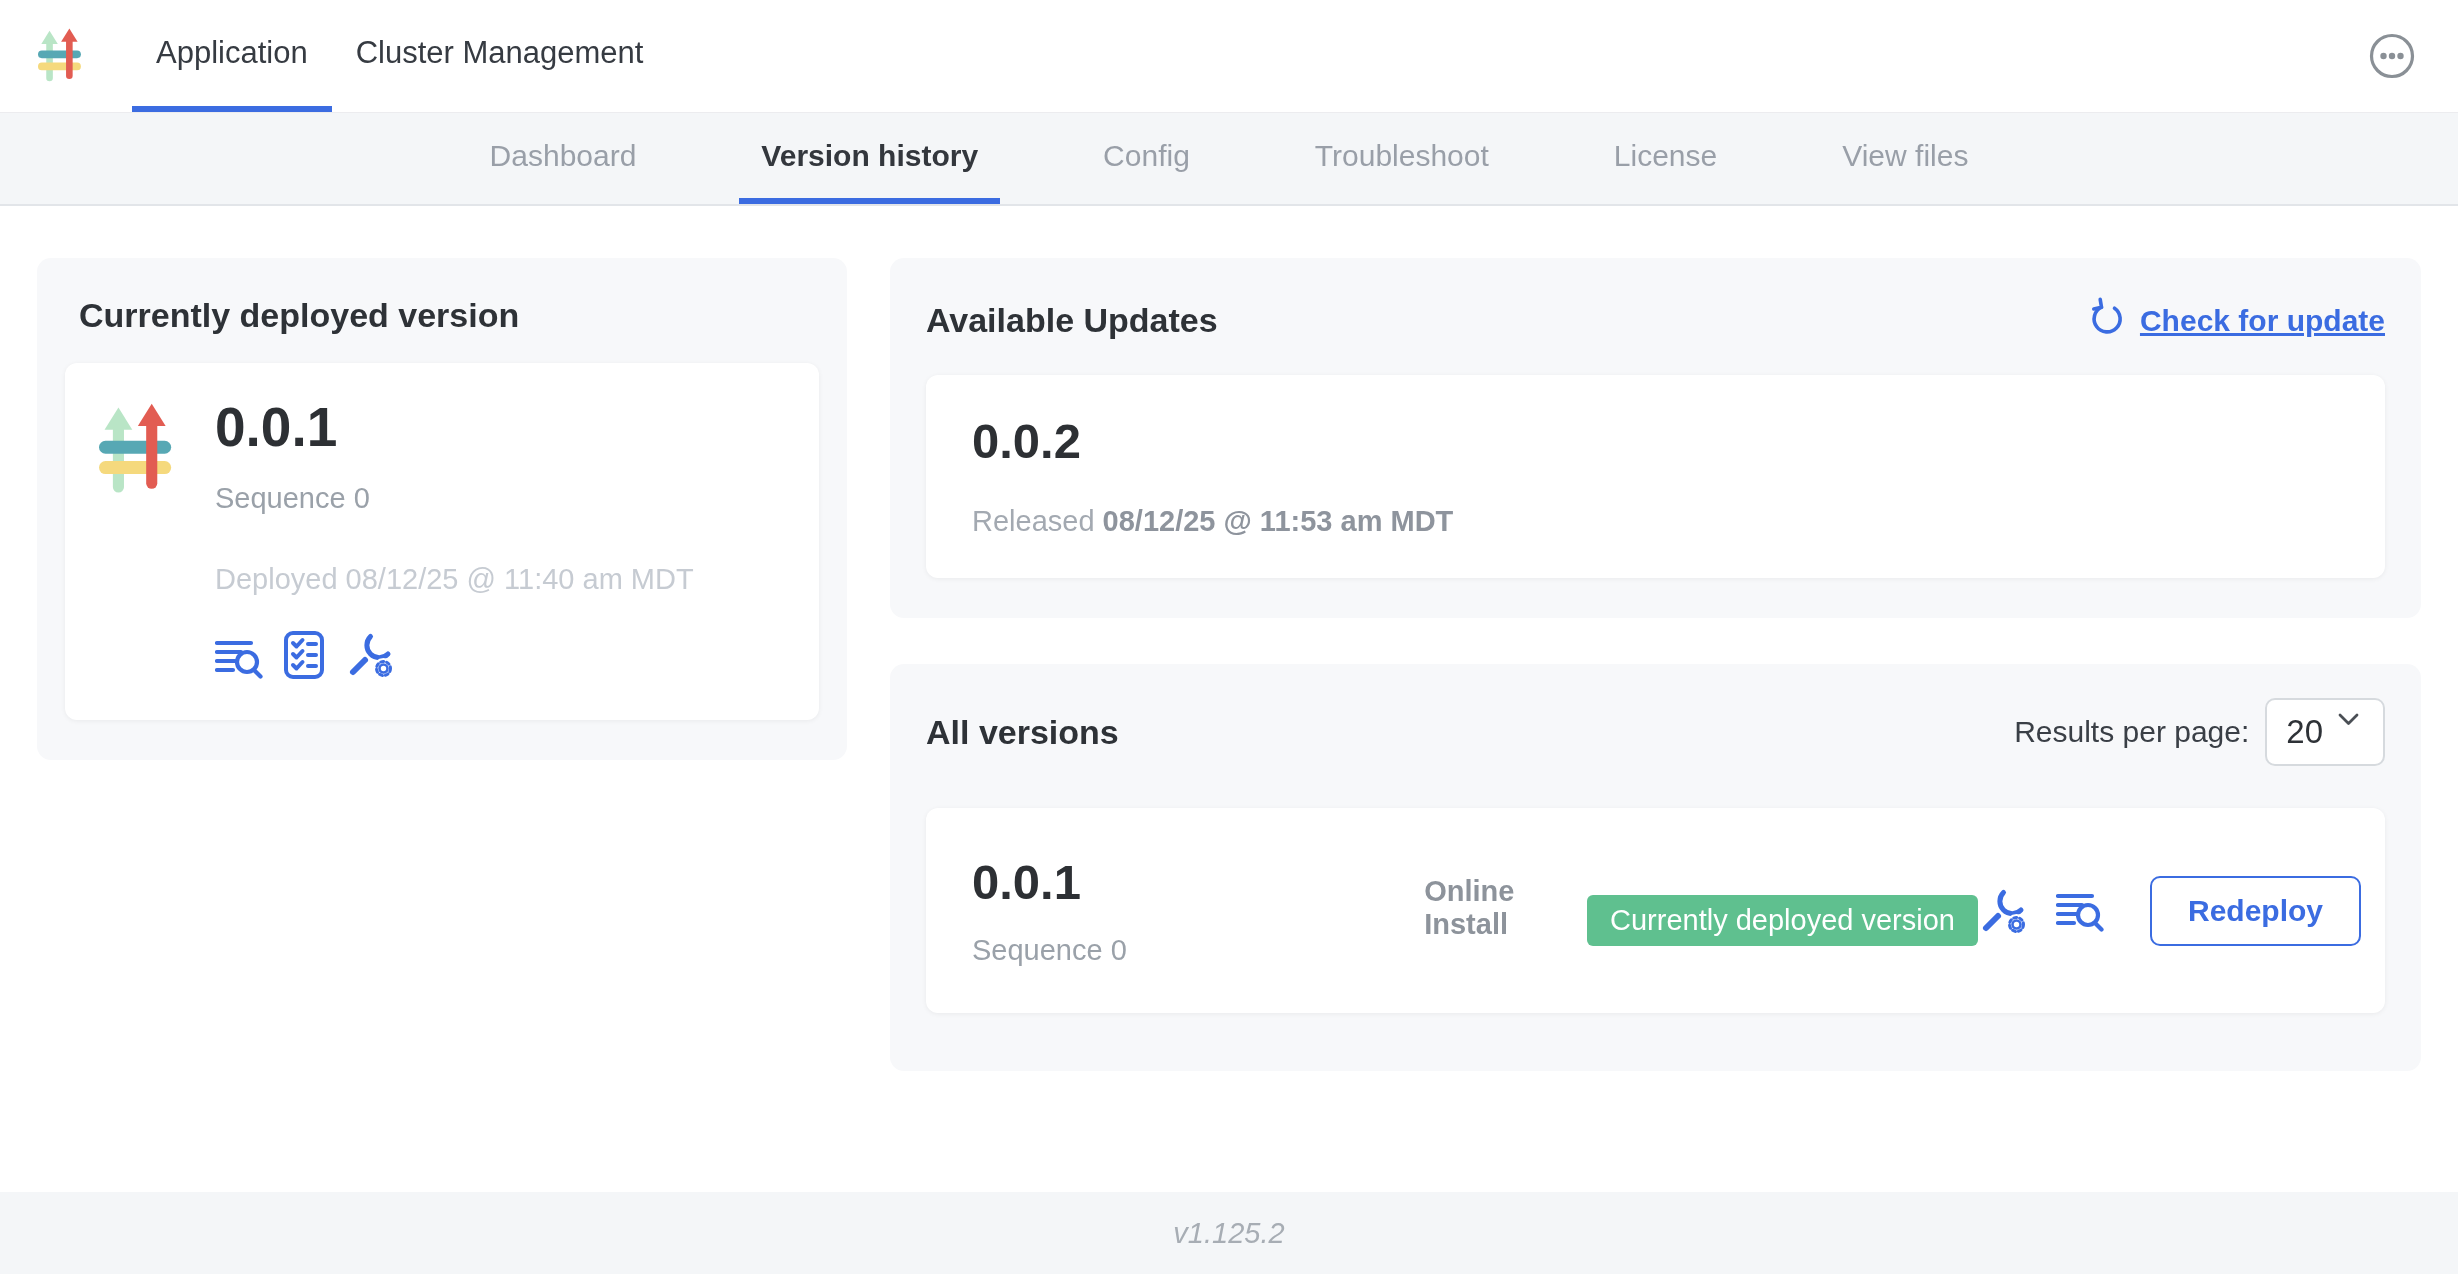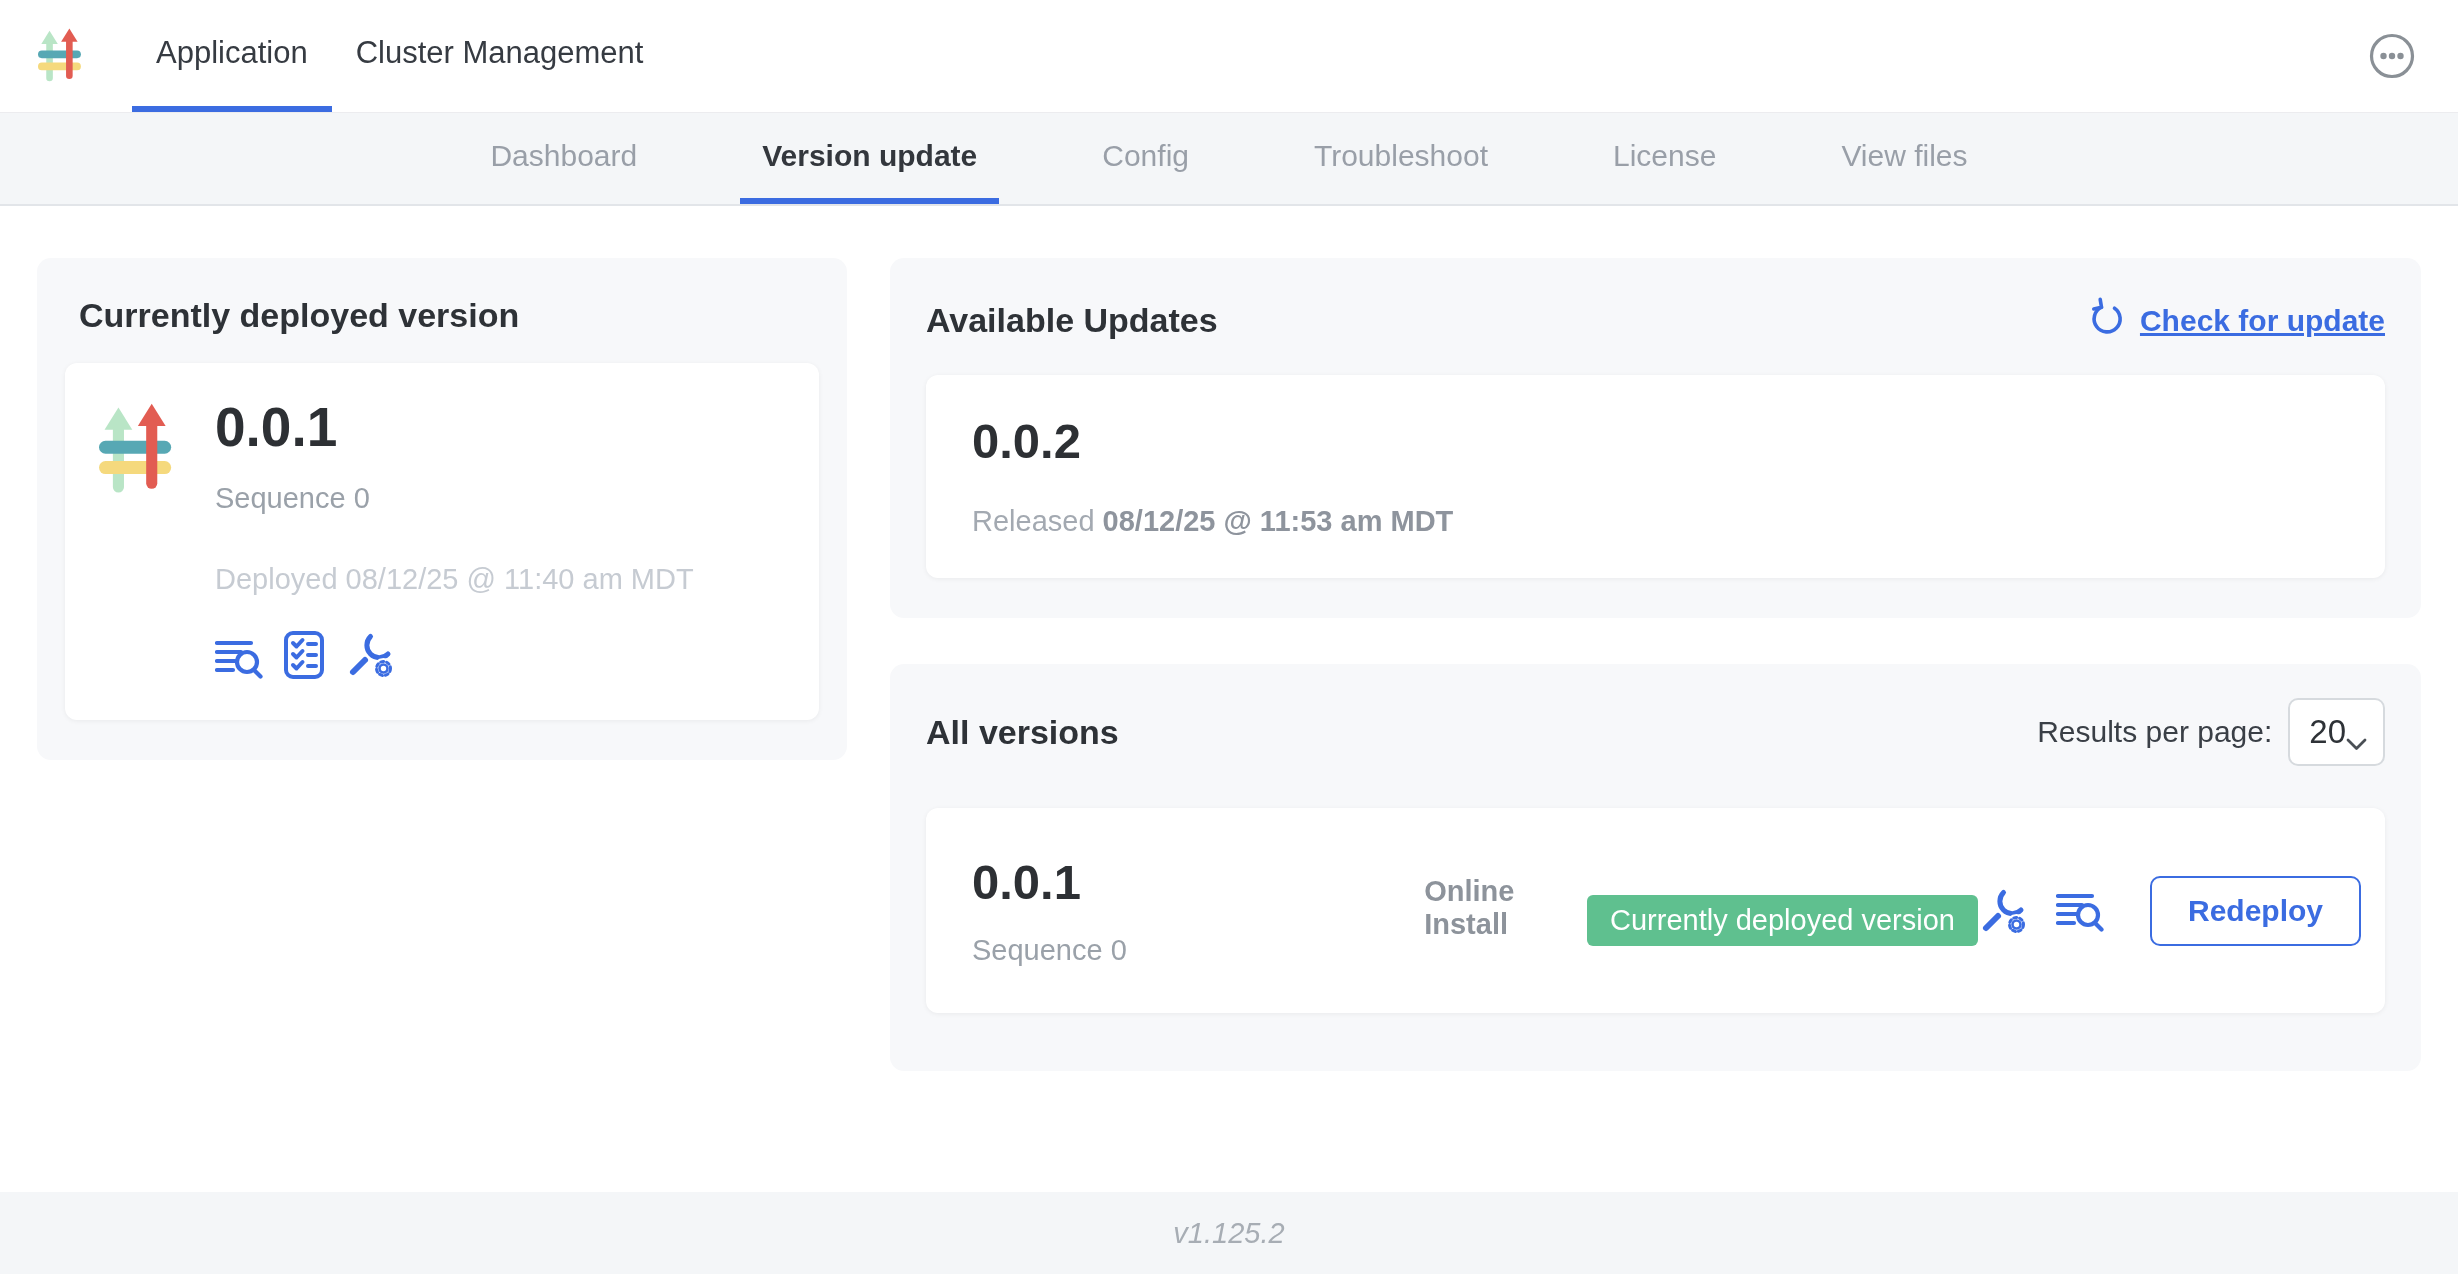--- a/index.html
+++ b/index.html
@@ -91,23 +91,23 @@
     margin-left:auto; background:#3b6ce1; color:#fff;
     font-family:inherit; font-size:30px; font-weight:700;
     border:none; border-bottom:4px solid #2f58c4;
     border-radius:9px; padding:17px 38px; cursor:pointer;
   }
 
   .allversions-card { padding:34px 36px 58px; }
   .rpp { display:flex; align-items:center; gap:16px; }
   .rpp-label { font-size:30px; color:#3a3f46; }
   .rpp-select {
-    display:flex; align-items:flex-end; 
+    display:flex; align-items:flex-start; gap:15px;
     background:#fff; border:2px solid #d6dade; border-radius:10px;
-    padding:13px 16px 13px 19px; cursor:pointer;
+    padding:13px 24px 13px 19px; cursor:pointer;
   }
   .rpp-select .val { font-size:33px; color:#2e3237; }
   .rpp-select svg { width:21px; height:13px; display:block; }
 
   .version-row { margin-top:42px; padding:46px 24px 46px 46px; display:flex; align-items:center; }
   .vr-left { width:468px; }
   .vr-mid { display:flex; flex-direction:row; align-items:flex-start; }
   .install-type { font-size:29px; font-weight:600; color:#8d939b; }
   .status-badge {
     margin-top:20px; background:#5fc08f; color:#fff;
@@ -157,21 +157,21 @@
         <circle cx="15.5" cy="24" r="3.2" fill="#8a9096"></circle>
         <circle cx="24" cy="24" r="3.2" fill="#8a9096"></circle>
         <circle cx="32.5" cy="24" r="3.2" fill="#8a9096"></circle>
       </svg>
     </span>
   </div>
 </div>
 
 <div class="subnav">
   <div class="subnav-item">Dashboard</div>
-  <div class="subnav-item active">Version update</div>
+  <div class="subnav-item active">Version history</div>
   <div class="subnav-item">Config</div>
   <div class="subnav-item">Troubleshoot</div>
   <div class="subnav-item">License</div>
   <div class="subnav-item">View files</div>
 </div>
 
 <div class="content">
 
   <div class="section-card deployed-card">
     <h2 class="section-title">Currently deployed version</h2>

